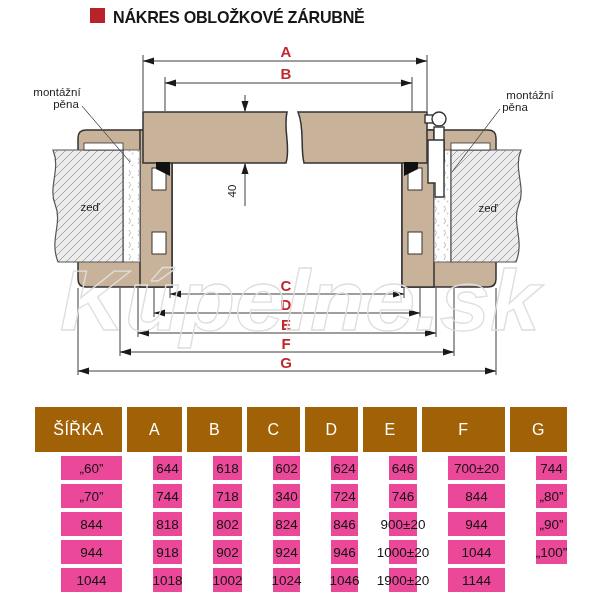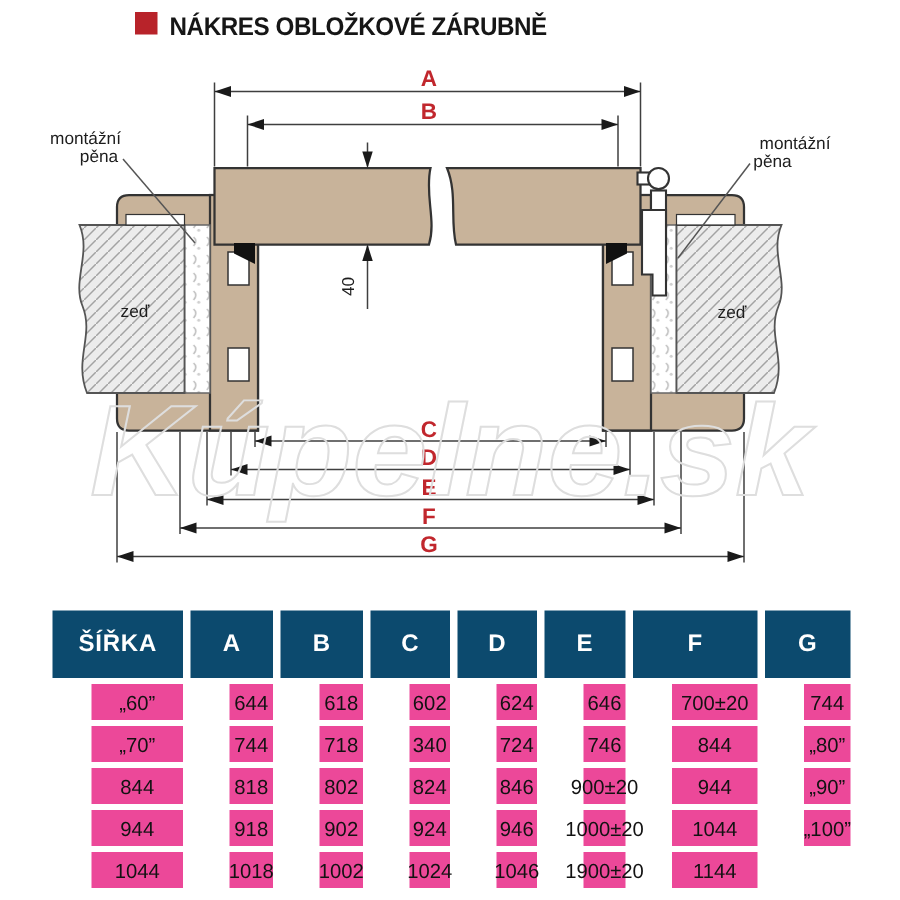--- a/index.html
+++ b/index.html
@@ -13,21 +13,21 @@
   
   svg.diag{position:absolute;left:0;top:0;}
   svg.diag text{font-family:"Liberation Sans", sans-serif;}
   .dimletter{font-size:15px;font-weight:700;fill:#c1272d;}
   .lbl{font-size:11.5px;fill:#1d1d1d;}
   .wm{font-size:86px;font-style:italic;font-weight:700;fill:none;stroke:#dedede;stroke-width:1.3px;}
   
   .table{position:absolute;left:35px;top:407px;display:grid;
          grid-template-columns:87px 55px 55px 53px 53px 54px 83px 57px;
          grid-template-rows:45px;grid-auto-rows:24px;gap:4px 5px;}
-  .table .th{background:#0c4a6e;color:#fff;font-weight:700;font-size:16px;
+  .table .th{background:#a16207;color:#fff;font-weight:400;font-size:16px;
              display:flex;align-items:center;justify-content:center;letter-spacing:0.5px;}
   .table .td{background:#ec4899;color:#121212;font-size:13.5px;
              display:flex;align-items:center;justify-content:center;margin-left:26px;}
 </style>
 </head>
 <body>
 
 <div id="stage">
 
   <div class="title">

